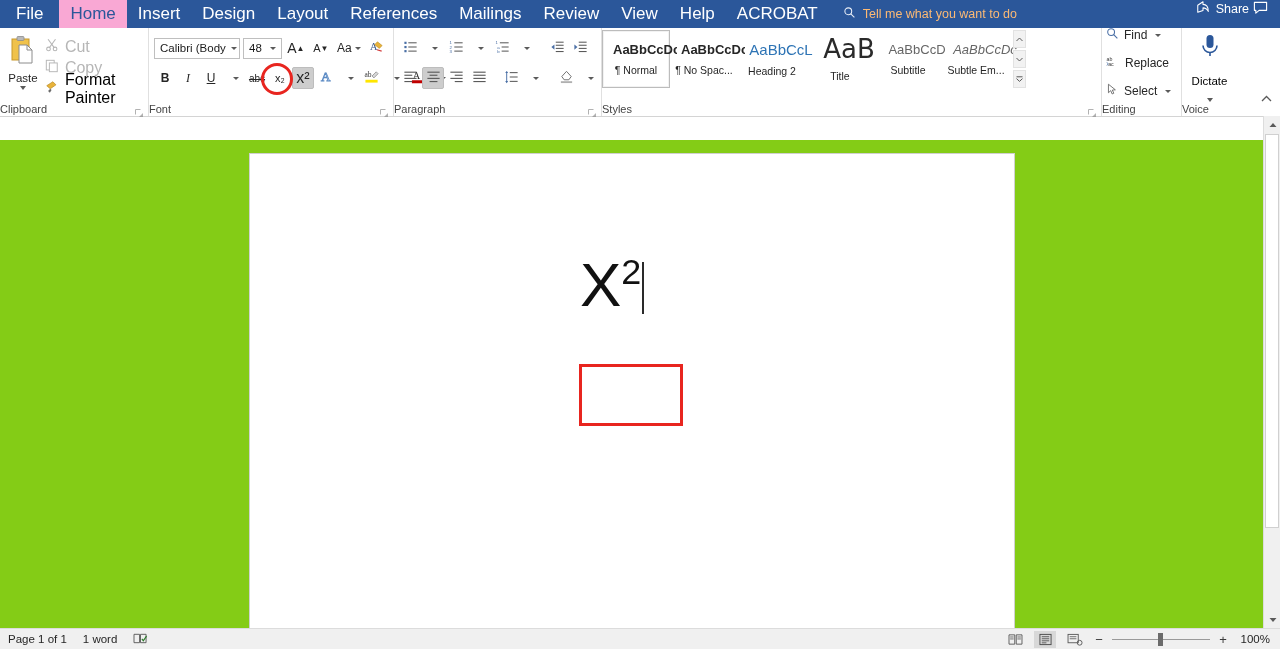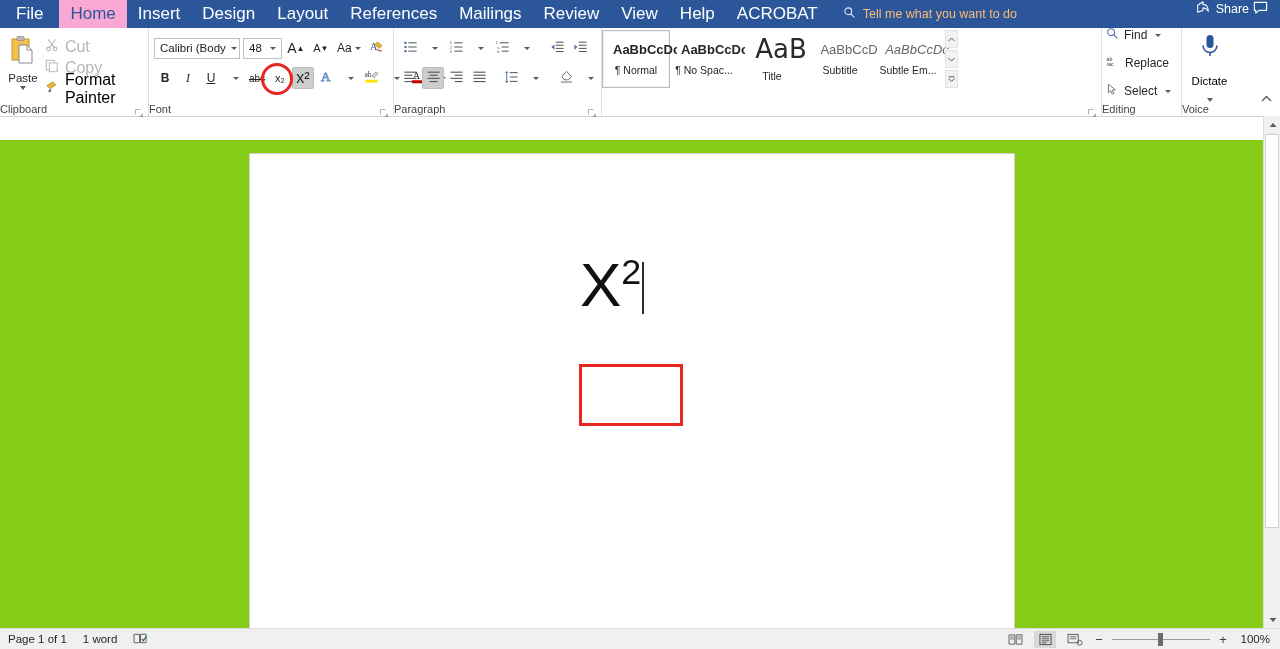--- a/index.html
+++ b/index.html
@@ -644,20 +644,24 @@
           <div class="style-gallery">
             <div class="style-cell selected">
               <div class="style-prev" style="font-weight:bold">AaBbCcDc</div>
               <div class="style-name">¶ Normal</div>
             </div>
             <div class="style-cell">
               <div class="style-prev" style="font-weight:bold">AaBbCcDc</div>
               <div class="style-name">¶ No Spac...</div>
             </div>
             <div class="style-cell">
+              <div class="style-prev" style="font-size:15px;color:#2e74b5">AaBbCcL</div>
+              <div class="style-name">Heading 2</div>
+            </div>
+            <div class="style-cell">
               <div class="style-prev" style="font-size:26px;color:#2a2a2a;font-family:'DejaVu Sans',sans-serif">AaB</div>
               <div class="style-name">Title</div>
             </div>
             <div class="style-cell">
               <div class="style-prev" style="color:#666666">AaBbCcD</div>
               <div class="style-name">Subtitle</div>
             </div>
             <div class="style-cell">
               <div class="style-prev" style="font-style:italic;color:#666666">AaBbCcDc</div>
               <div class="style-name">Subtle Em...</div>
@@ -675,20 +679,21 @@
                 </svg>
             </div>
             <div class="gs-btn">
               <svg width="7" height="6" viewBox="0 0 7 6">
                   <line x1="0.5" y1="0.8" x2="6.5" y2="0.8" stroke="#5a5a5a" stroke-width="1"></line>
                   <path d="M0.5 2.6 L3.5 5.4 L6.5 2.6" fill="none" stroke="#5a5a5a" stroke-width="1"></path>
                 </svg>
             </div>
           </div>
         </div>
+        <div class="group-label">Styles</div>
         <div class="dlg-launcher">
           <svg width="9" height="9" viewBox="0 0 9 9">
               <path d="M0.5 0.5h5M0.5 0.5v5" stroke="#8a8a8a" stroke-width="1" fill="none"></path>
               <path d="M8 8 L4 8 L8 4 Z" fill="#8a8a8a"></path>
             </svg>
         </div>
       </div>
 
       <div class="group g-editing">
         <div class="edit-col">

